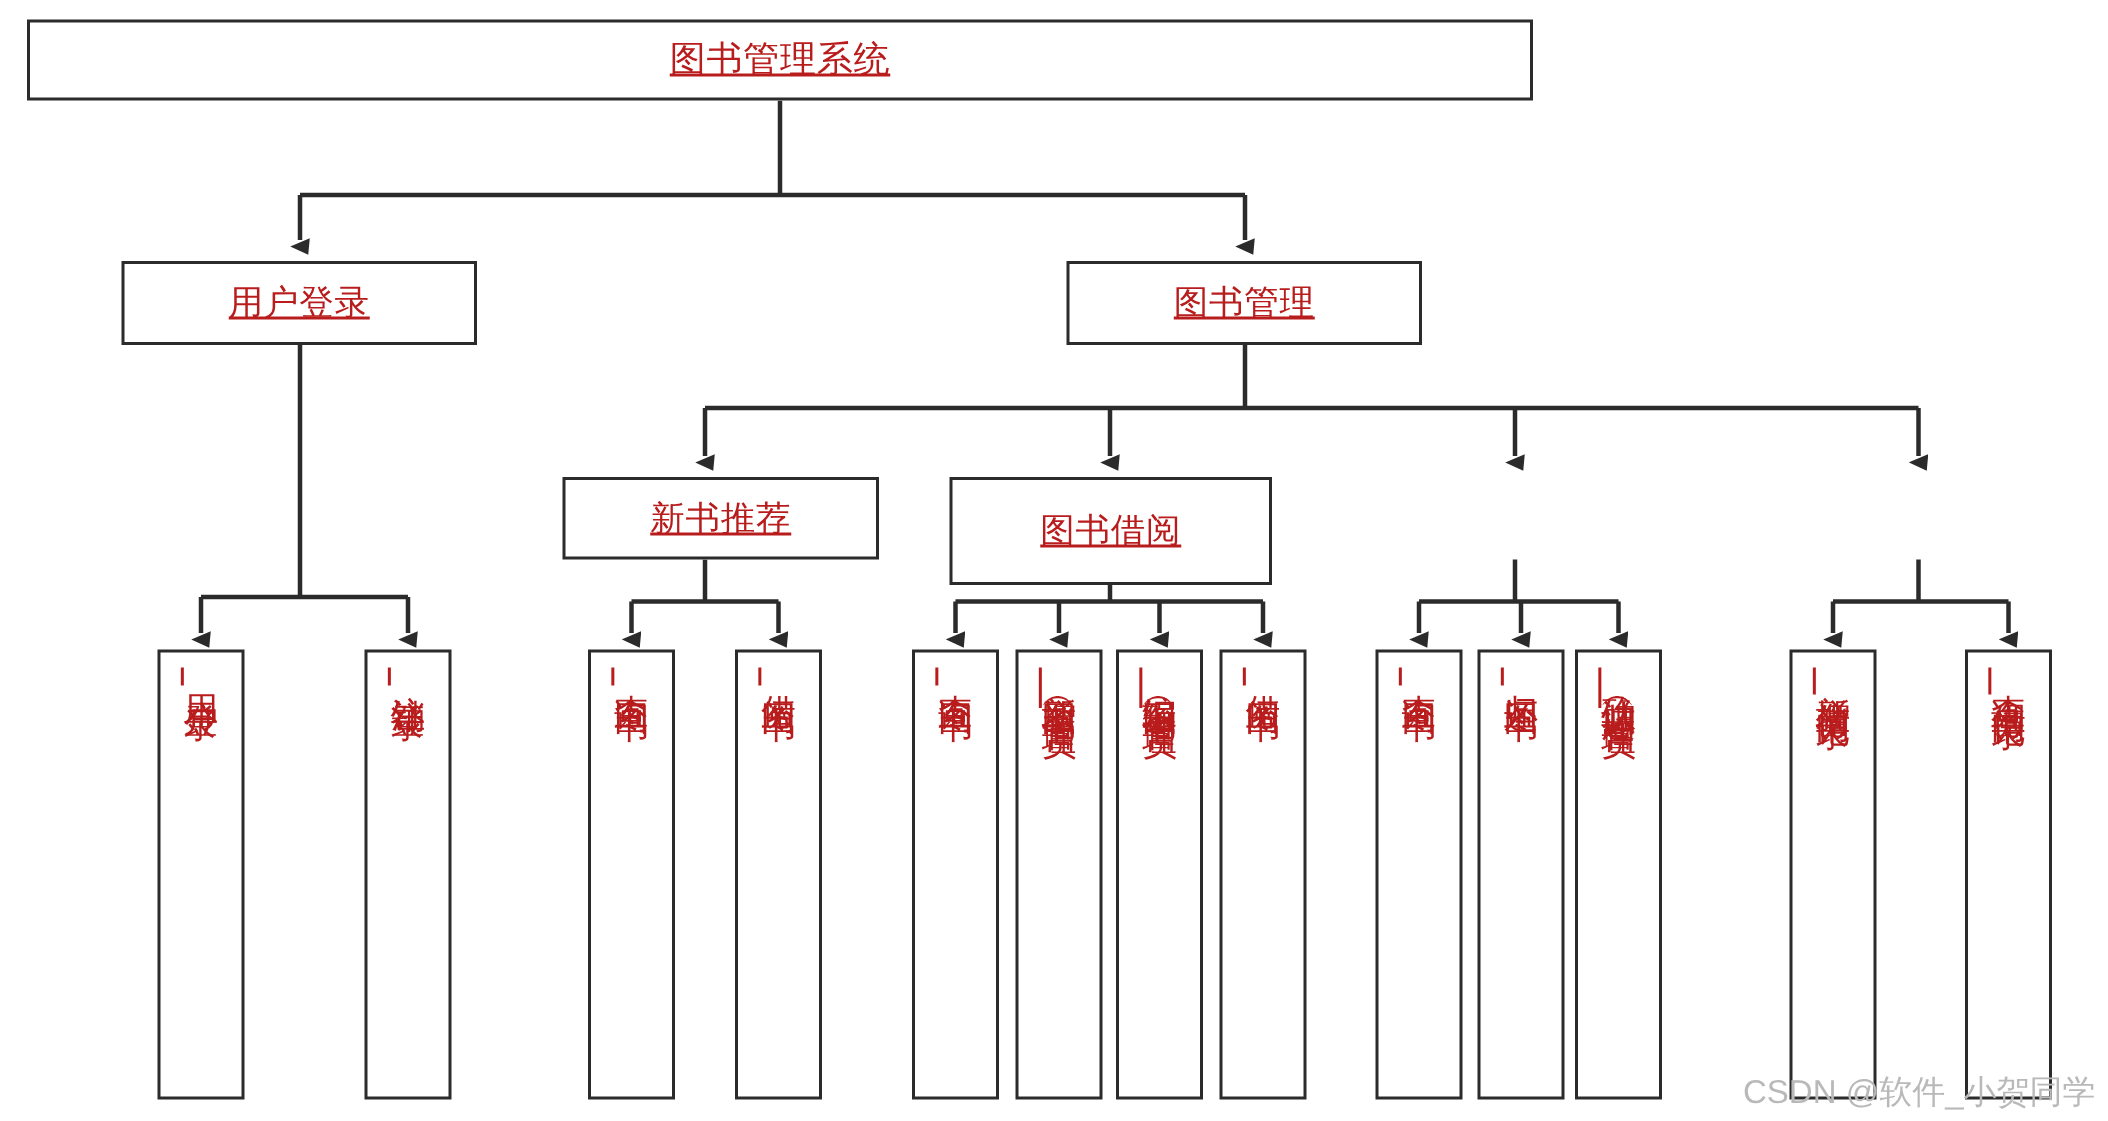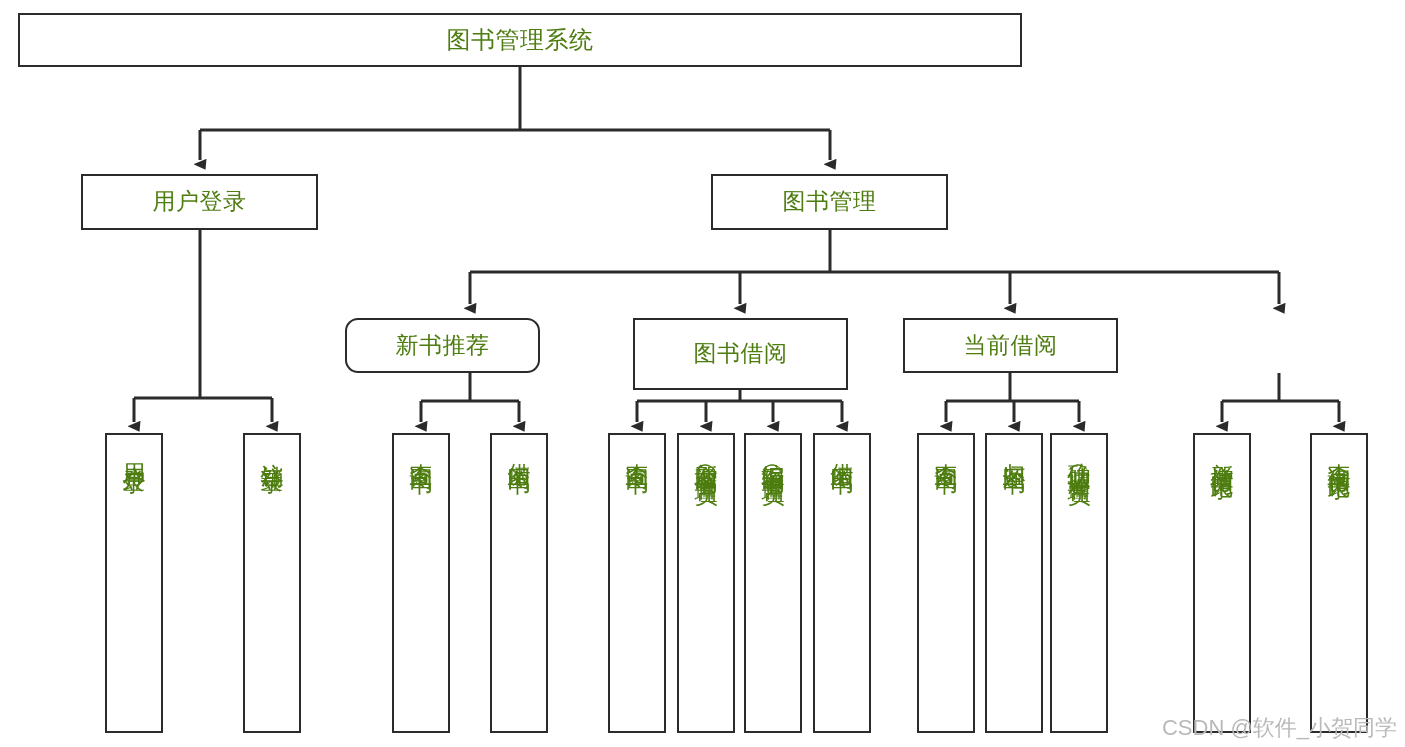--- a/index.html
+++ b/index.html
@@ -26,21 +26,22 @@
     pointer-events: none;
   }
   .node {
     position: absolute;
     box-sizing: border-box;
     background: #ffffff;
     border: 2px solid #2b2b2b;
     display: flex;
     align-items: center;
     justify-content: center;
-    color: #4d7c0f;
+    color: #b91c1c;
+    text-decoration: underline;
   }
   .node .lbl {
     display: block;
     text-align: center;
     line-height: 1.18;
     letter-spacing: 0.5px;
   }
   .node.horiz .lbl {
     font-size: 23px;
   }
@@ -126,31 +127,28 @@
   </div>
 
   <div class="node horiz" style="left:81px;top:174px;width:237px;height:56px;">
     <span class="lbl">用户登录</span>
   </div>
 
   <div class="node horiz" style="left:711px;top:174px;width:237px;height:56px;">
     <span class="lbl">图书管理</span>
   </div>
 
-  <div class="node horiz" style="left:345px;top:318px;width:195px;height:55px;border-radius:13px;">
+  <div class="node horiz" style="left:375px;top:318px;width:211px;height:55px;">
     <span class="lbl">新书推荐</span>
   </div>
 
   <div class="node horiz" style="left:633px;top:318px;width:215px;height:72px;">
     <span class="lbl">图书借阅</span>
   </div>
 
-  <div class="node horiz" style="left:903px;top:318px;width:215px;height:55px;">
-    <span class="lbl">当前借阅</span>
-  </div>
 
 
   <div class="node vert" style="left:105px;top:433px;width:58px;height:300px;">
     <span class="lbl">用户登录</span>
   </div>
 
   <div class="node vert" style="left:243px;top:433px;width:58px;height:300px;">
     <span class="lbl">注销登录</span>
   </div>
 

